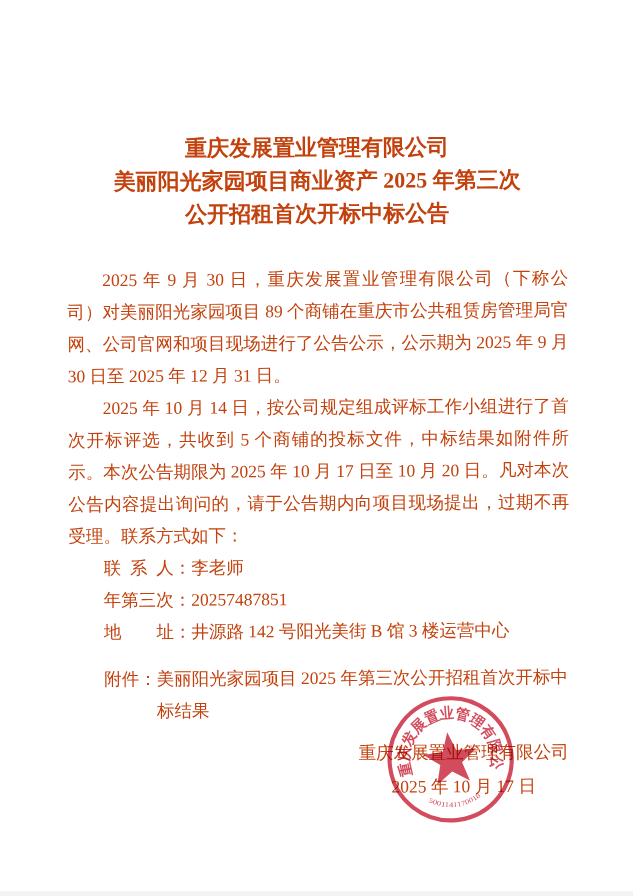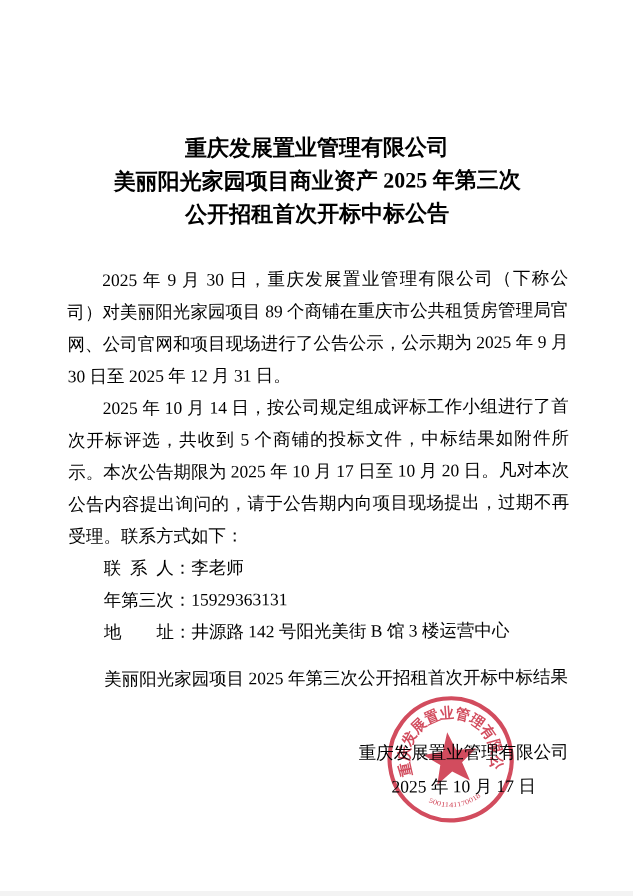--- a/index.html
+++ b/index.html
@@ -1,19 +1,19 @@
 <!DOCTYPE html>
 <html><head>
 <meta charset="utf-8">
 <style>
   html,body{margin:0;padding:0;background:#ffffff;}
   .page{
     position:relative;width:633px;height:896px;background:#ffffff;
     overflow:hidden;font-family:"Liberation Serif","DejaVu Serif",serif;
-    color:#000000;
+    color:#c2410c;
   }
   .sheet{position:absolute;inset:0;transform:rotate(-0.3deg);}
   .text-col{margin:0 64px 0 68px;}
   .title{padding-top:116px;text-align:center;font-weight:700;font-size:22px;line-height:33px;}
   .title .t-line{display:block;white-space:nowrap;}
   .body-block{margin-top:33px;font-size:17.5px;line-height:32px;text-align:justify;}
   p.para{margin:0;text-indent:2em;}
   .contacts{padding-left:2em;}
   .contact-row{white-space:nowrap;}
   .attachment{display:flex;margin-top:15px;padding-left:2em;}
@@ -44,28 +44,29 @@
 
       <div class="body-block">
         <p class="para">2025 年 9 月 30 日，重庆发展置业管理有限公司（下称公司）对美丽阳光家园项目 89 个商铺在重庆市公共租赁房管理局官网、公司官网和项目现场进行了公告公示，公示期为 2025 年 9 月 30 日至 2025 年 12 月 31 日。</p>
         <p class="para">2025 年 10 月 14 日，按公司规定组成评标工作小组进行了首次开标评选，共收到 5 个商铺的投标文件，中标结果如附件所示。本次公告期限为 2025 年 10 月 17 日至 10 月 20 日。凡对本次公告内容提出询问的，请于公告期内向项目现场提出，过期不再受理。联系方式如下：</p>
 
         <div class="contacts">
           <div class="contact-row">
             <span class="c-label">联 系 人：</span><span class="c-value">李老师</span>
           </div>
           <div class="contact-row">
-            <span class="c-label">年第三次：</span><span class="c-value">15929363131</span>
+            <span class="c-label">年第三次：</span><span class="c-value">20257487851</span>
           </div>
           <div class="contact-row">
             <span class="c-label">地　　址：</span><span class="c-value">井源路 142 号阳光美街 B 馆 3 楼运营中心</span>
           </div>
         </div>
 
         <div class="attachment">
+          <span class="att-label">附件：</span>
           <span class="att-text">美丽阳光家园项目 2025 年第三次公开招租首次开标中标结果</span>
         </div>
       </div>
 
     </div>
 
     <div class="signature">
       <div class="sig-line">重庆发展置业管理有限公司</div>
       <div class="sig-line">2025 年 10 月 17 日</div>
     </div>

